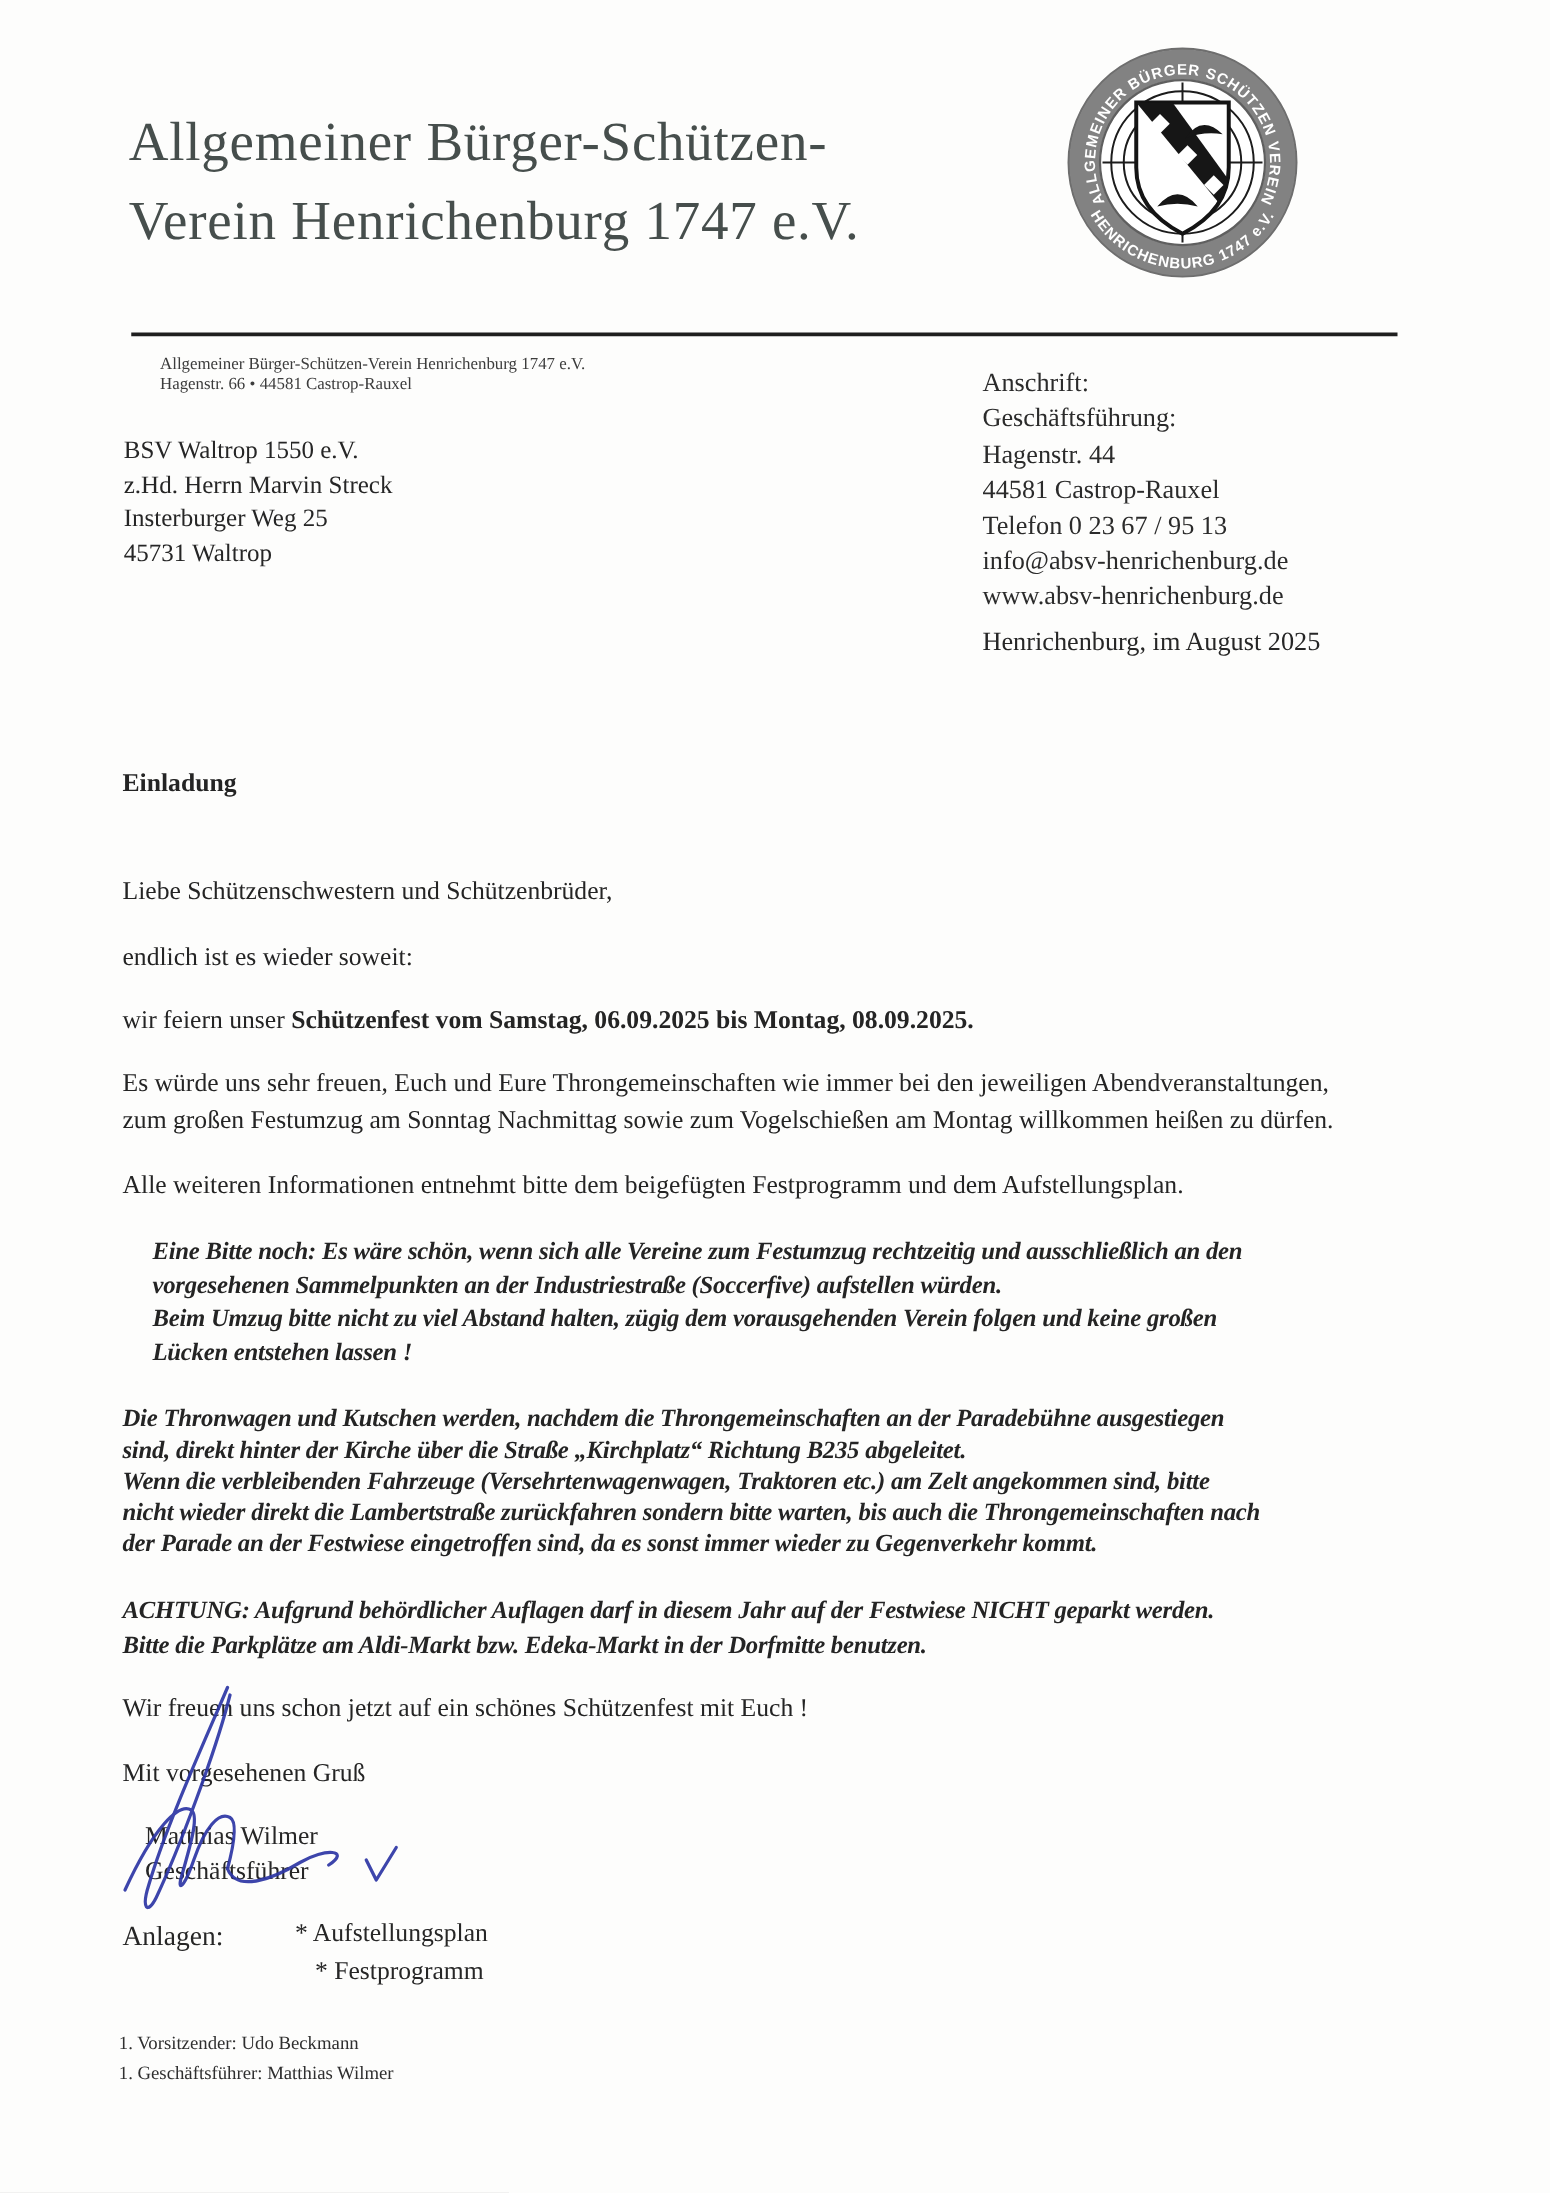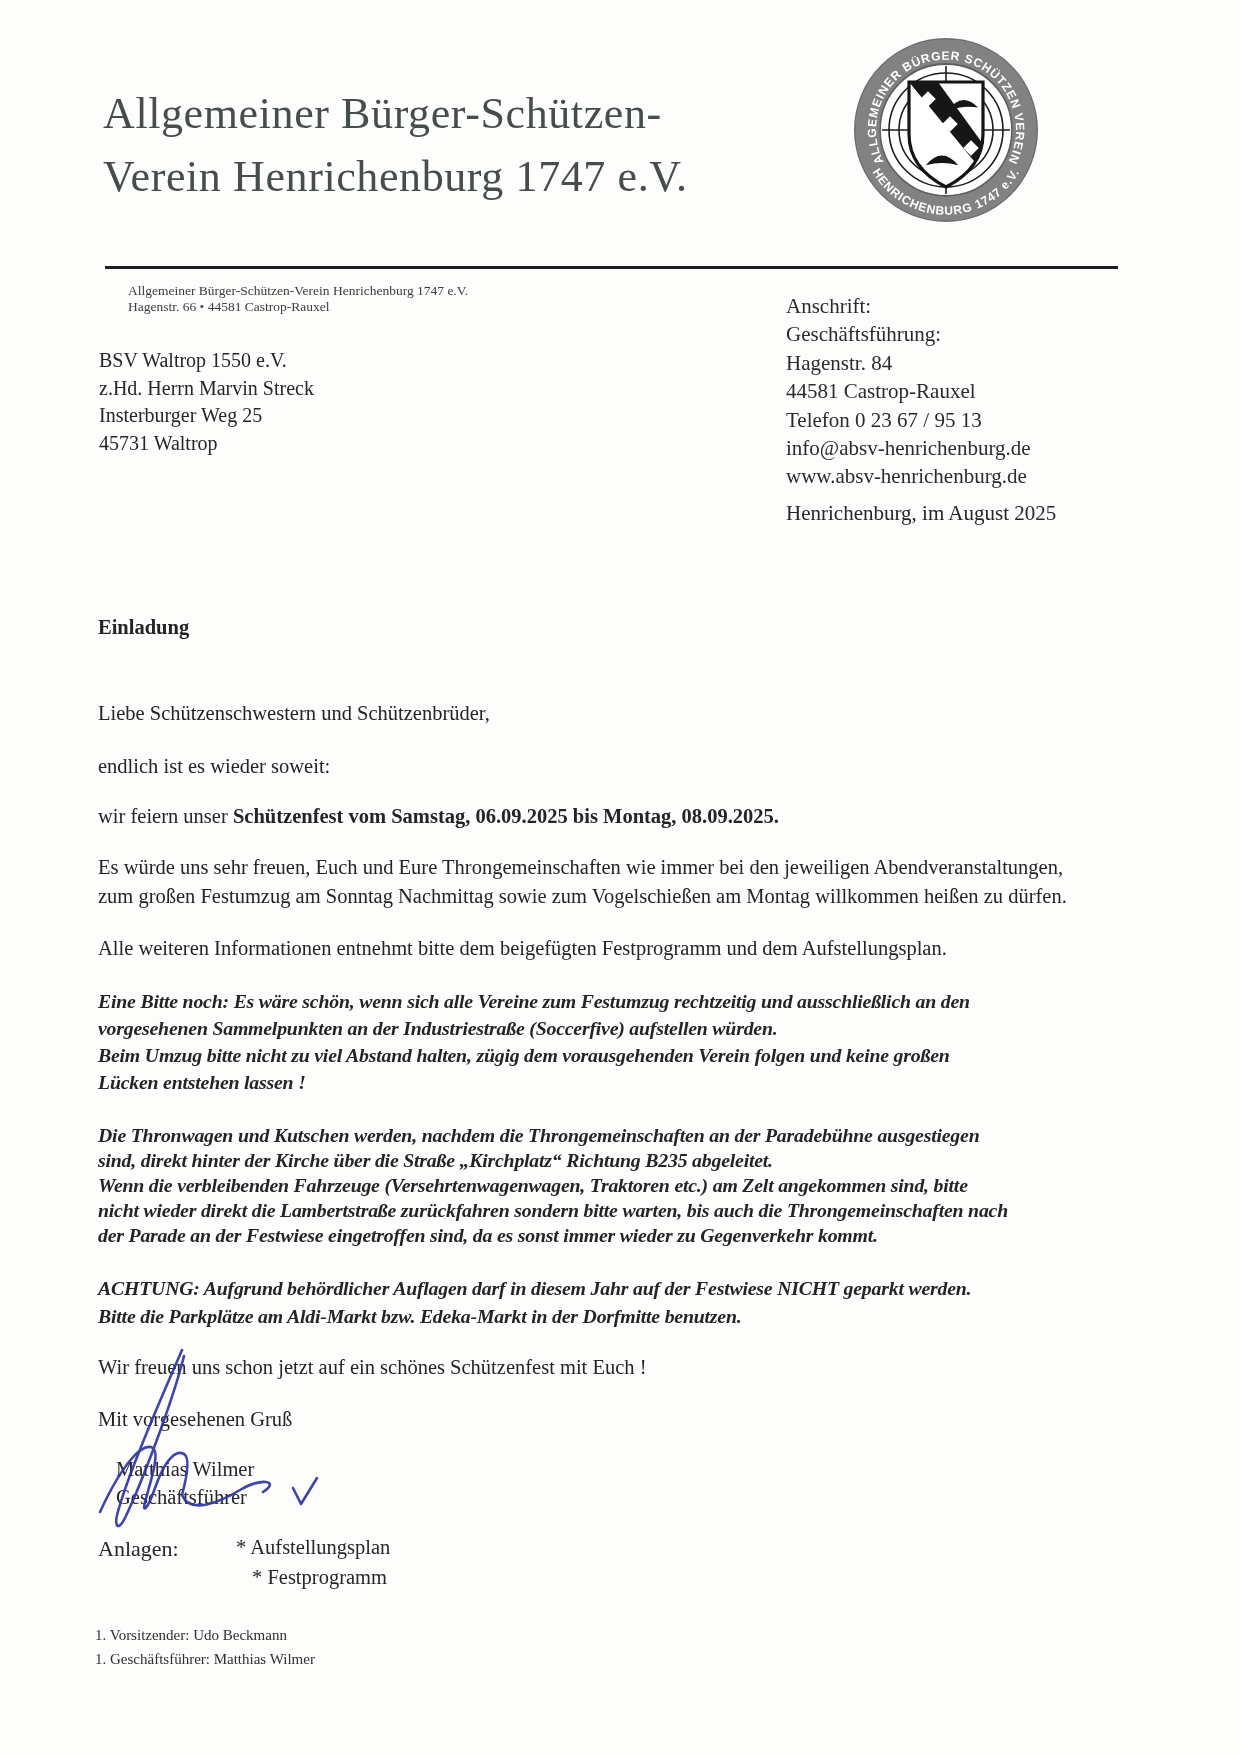--- a/index.html
+++ b/index.html
@@ -92,21 +92,21 @@
   <div class="abs recipient">
     <div>BSV Waltrop 1550 e.V.</div>
     <div>z.Hd. Herrn Marvin Streck</div>
     <div>Insterburger Weg 25</div>
     <div>45731 Waltrop</div>
   </div>
 
   <div class="abs contact">
     <div>Anschrift:</div>
     <div>Geschäftsführung:</div>
-    <div>Hagenstr. 84</div>
+    <div>Hagenstr. 44</div>
     <div>44581 Castrop-Rauxel</div>
     <div>Telefon 0 23 67 / 95 13</div>
     <div>info@absv-henrichenburg.de</div>
     <div>www.absv-henrichenburg.de</div>
   </div>
 
   <div class="abs dateline">Henrichenburg, im August 2025</div>
 
   <div class="abs bodytext bold" style="top:613px;">Einladung</div>
 
@@ -118,21 +118,21 @@
     <span>wir feiern unser </span><span class="bold">Schützenfest vom Samstag, 06.09.2025 bis Montag, 08.09.2025.</span>
   </div>
 
   <div class="abs bodytext" style="top:853px;">
     <div>Es würde uns sehr freuen, Euch und Eure Throngemeinschaften wie immer bei den jeweiligen Abendveranstaltungen,</div>
     <div>zum großen Festumzug am Sonntag Nachmittag sowie zum Vogelschießen am Montag willkommen heißen zu dürfen.</div>
   </div>
 
   <div class="abs bodytext" style="top:934px;">Alle weiteren Informationen entnehmt bitte dem beigefügten Festprogramm und dem Aufstellungsplan.</div>
 
-  <div class="abs bodytext bi lh27" style="top:988px;">
+  <div class="abs bodytext bi lh27" style="top:988px;margin-left:24px;">
     <div>Eine Bitte noch: Es wäre schön, wenn sich alle Vereine zum Festumzug rechtzeitig und ausschließlich an den</div>
     <div>vorgesehenen Sammelpunkten an der Industriestraße (Soccerfive) aufstellen würden.</div>
     <div>Beim Umzug bitte nicht zu viel Abstand halten, zügig dem vorausgehenden Verein folgen und keine großen</div>
     <div>Lücken entstehen lassen !</div>
   </div>
 
   <div class="abs bodytext bi lh25" style="top:1123px;">
     <div>Die Thronwagen und Kutschen werden, nachdem die Throngemeinschaften an der Paradebühne ausgestiegen</div>
     <div>sind, direkt hinter der Kirche über die Straße „Kirchplatz“ Richtung B235 abgeleitet.</div>
     <div>Wenn die verbleibenden Fahrzeuge (Versehrtenwagenwagen, Traktoren etc.) am Zelt angekommen sind, bitte</div>

